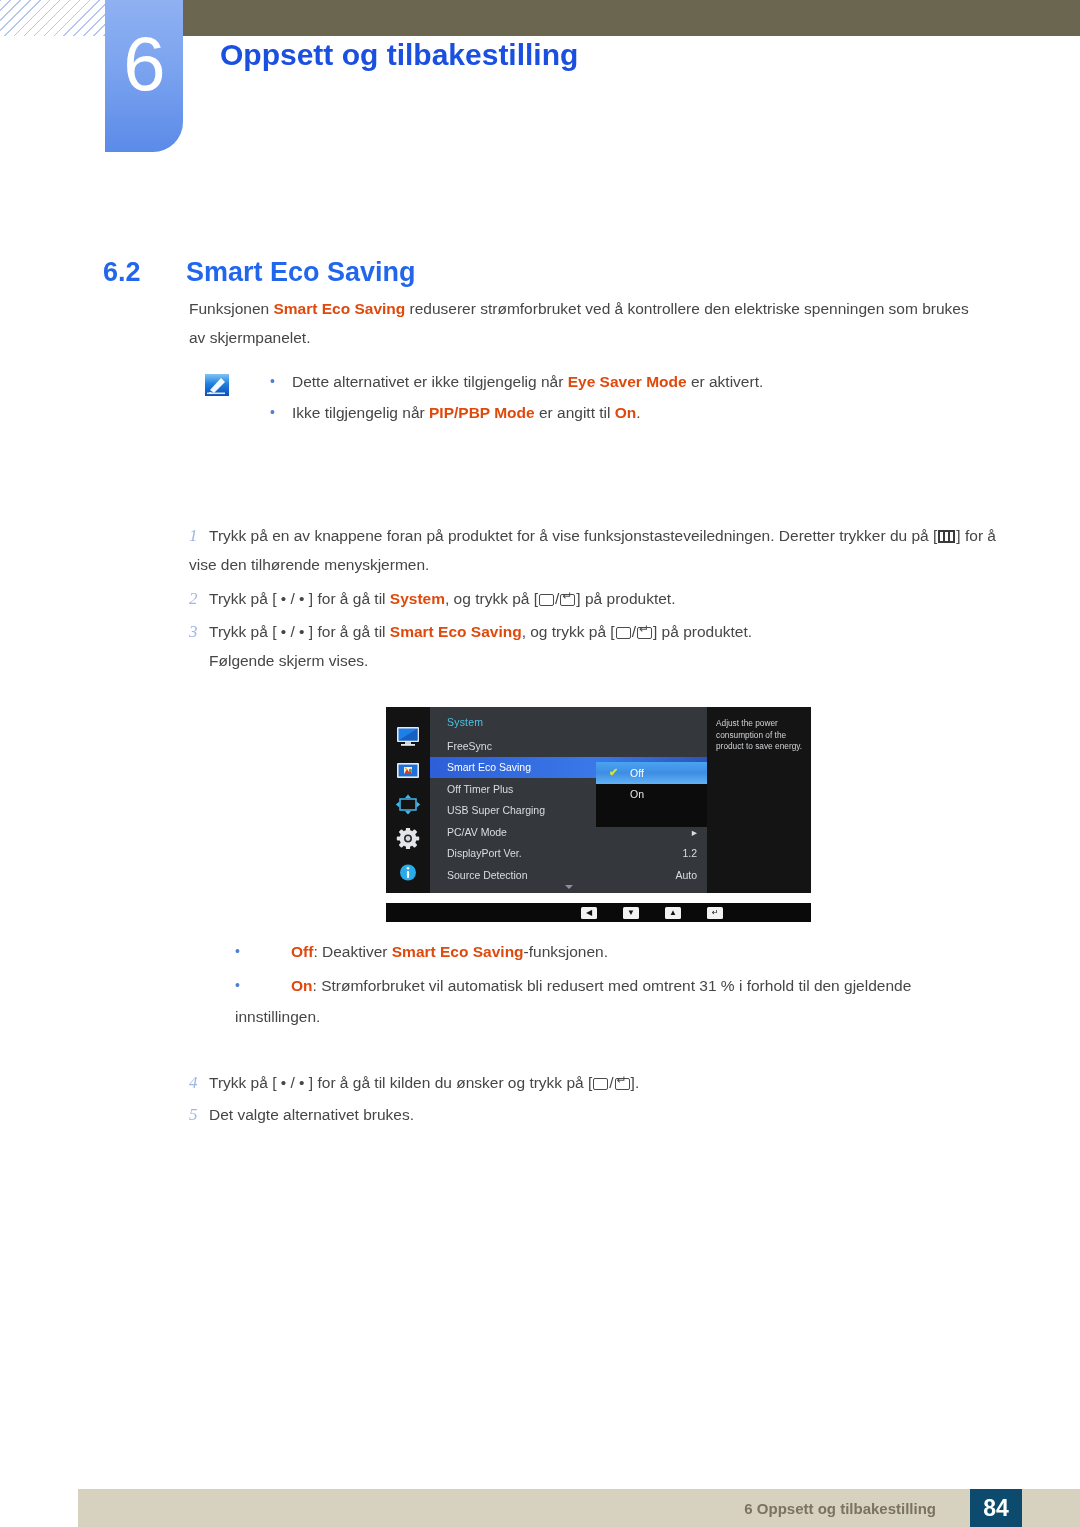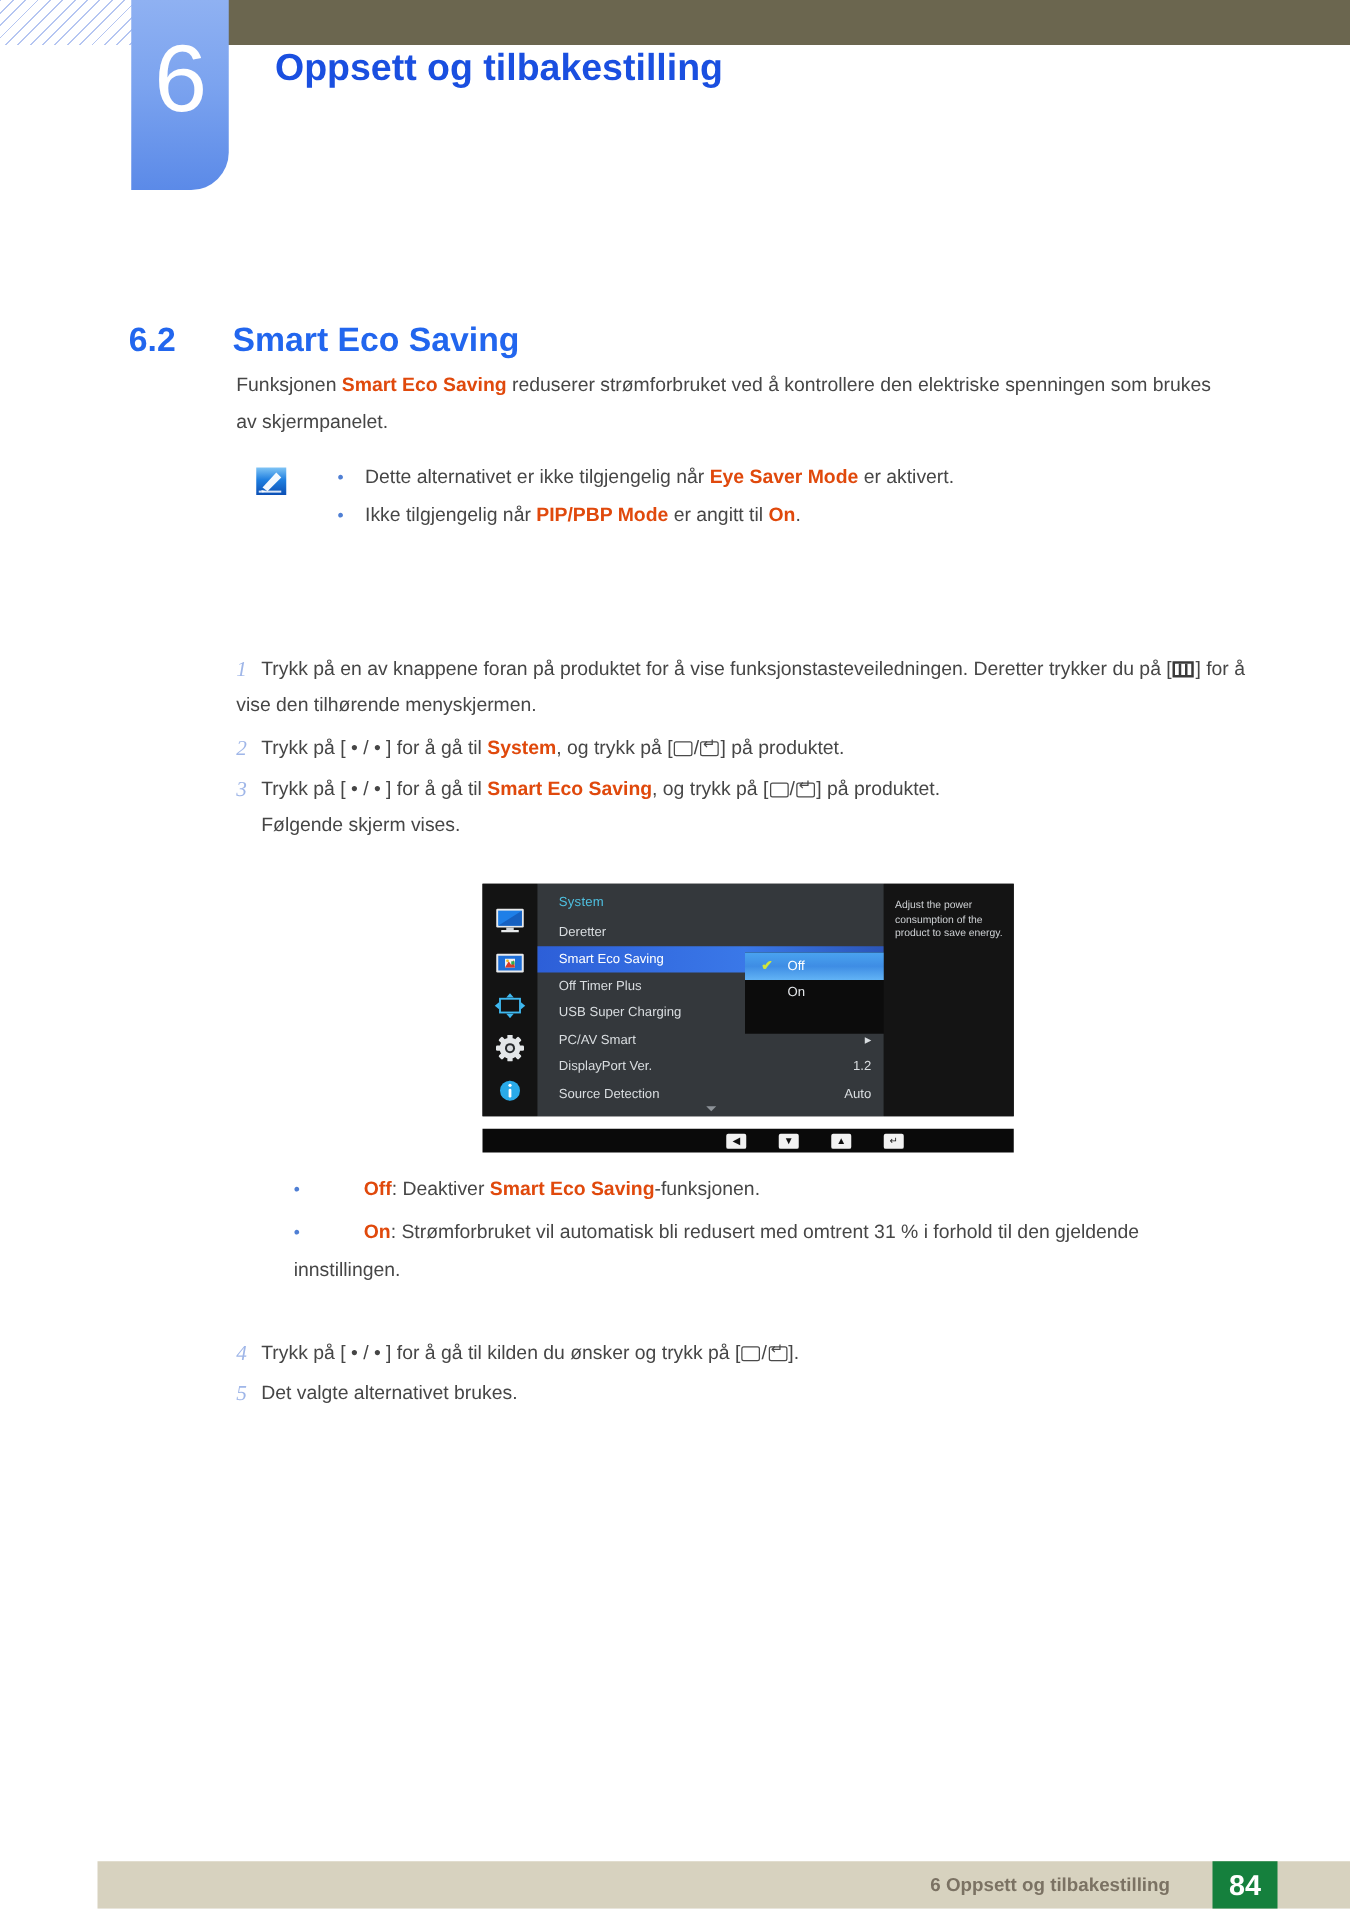--- a/index.html
+++ b/index.html
@@ -205,21 +205,21 @@
   .footer-band {
     position: absolute; left: 78px; top: 1489px; width: 1002px; height: 38px;
     background: #d7d2bf;
   }
   .footer-text {
     position: absolute; right: 144px; top: 1500px;
     color: #7b7263; font-size: 15px; font-weight: bold;
   }
   .footer-page {
     position: absolute; left: 970px; top: 1489px; width: 52px; height: 38px;
-    background: #15803d; color: #ffffff; font-size: 23px; font-weight: bold;
+    background: #0c4a6e; color: #ffffff; font-size: 23px; font-weight: bold;
     display: flex; align-items: center; justify-content: center;
   }
 </style>
 </head>
 <body>
 
 <div class="page">
 
   <div class="hatch"></div>
   <div class="olive-band"></div>
@@ -327,37 +327,37 @@
           <circle cx="13" cy="10.5" r="8" fill="#2aaae8"></circle>
           <rect x="11.9" y="9" width="2.2" height="7" rx="1" fill="#ffffff"></rect>
           <circle cx="13" cy="6.2" r="1.3" fill="#ffffff"></circle>
         </svg>
       </div>
 
       <div class="osd-main">
         <div class="osd-menu-title">System</div>
         <div class="osd-list">
           <div class="osd-item">
-            <span>Deretter</span>
+            <span>FreeSync</span>
             <span class="osd-val"></span>
           </div>
           <div class="osd-item sel">
             <span>Smart Eco Saving</span>
             <span class="osd-val"></span>
           </div>
           <div class="osd-item">
             <span>Off Timer Plus</span>
             <span class="osd-val"></span>
           </div>
           <div class="osd-item">
             <span>USB Super Charging</span>
             <span class="osd-val"></span>
           </div>
           <div class="osd-item">
-            <span>PC/AV Smart</span>
+            <span>PC/AV Mode</span>
             <span class="osd-val">▸</span>
           </div>
           <div class="osd-item">
             <span>DisplayPort Ver.</span>
             <span class="osd-val">1.2</span>
           </div>
           <div class="osd-item">
             <span>Source Detection</span>
             <span class="osd-val">Auto</span>
           </div>

